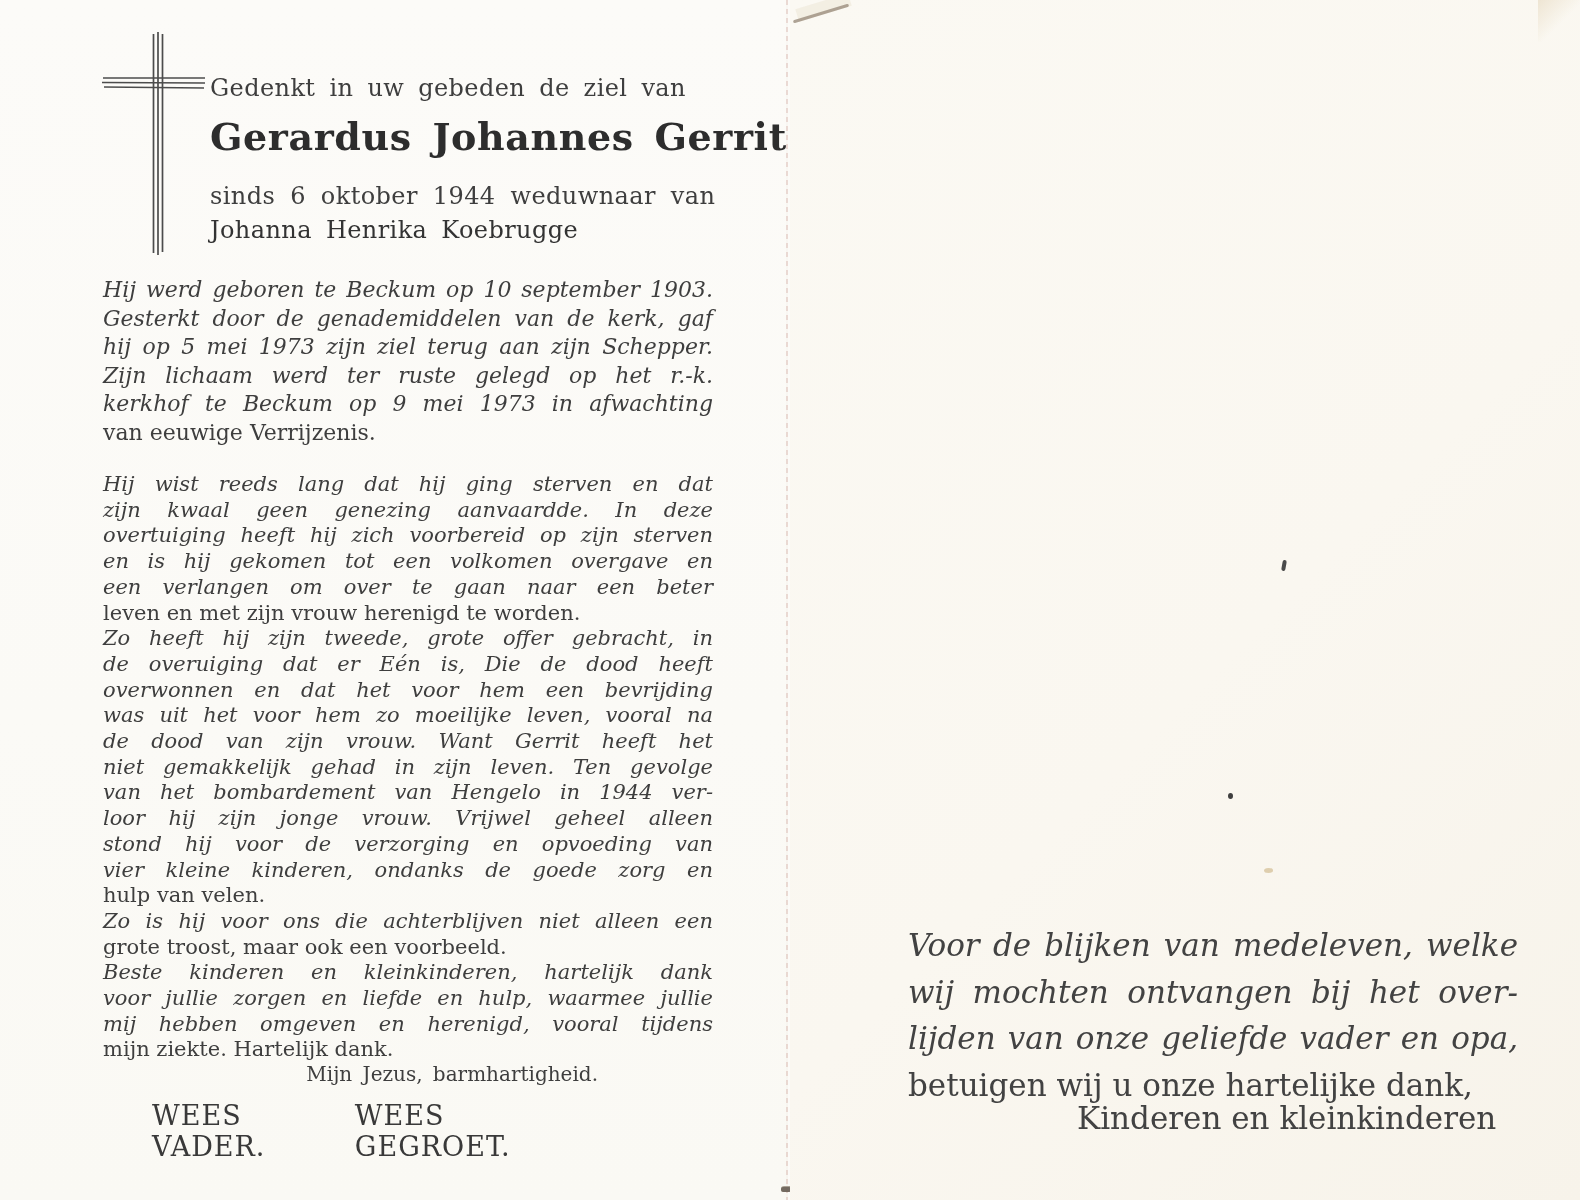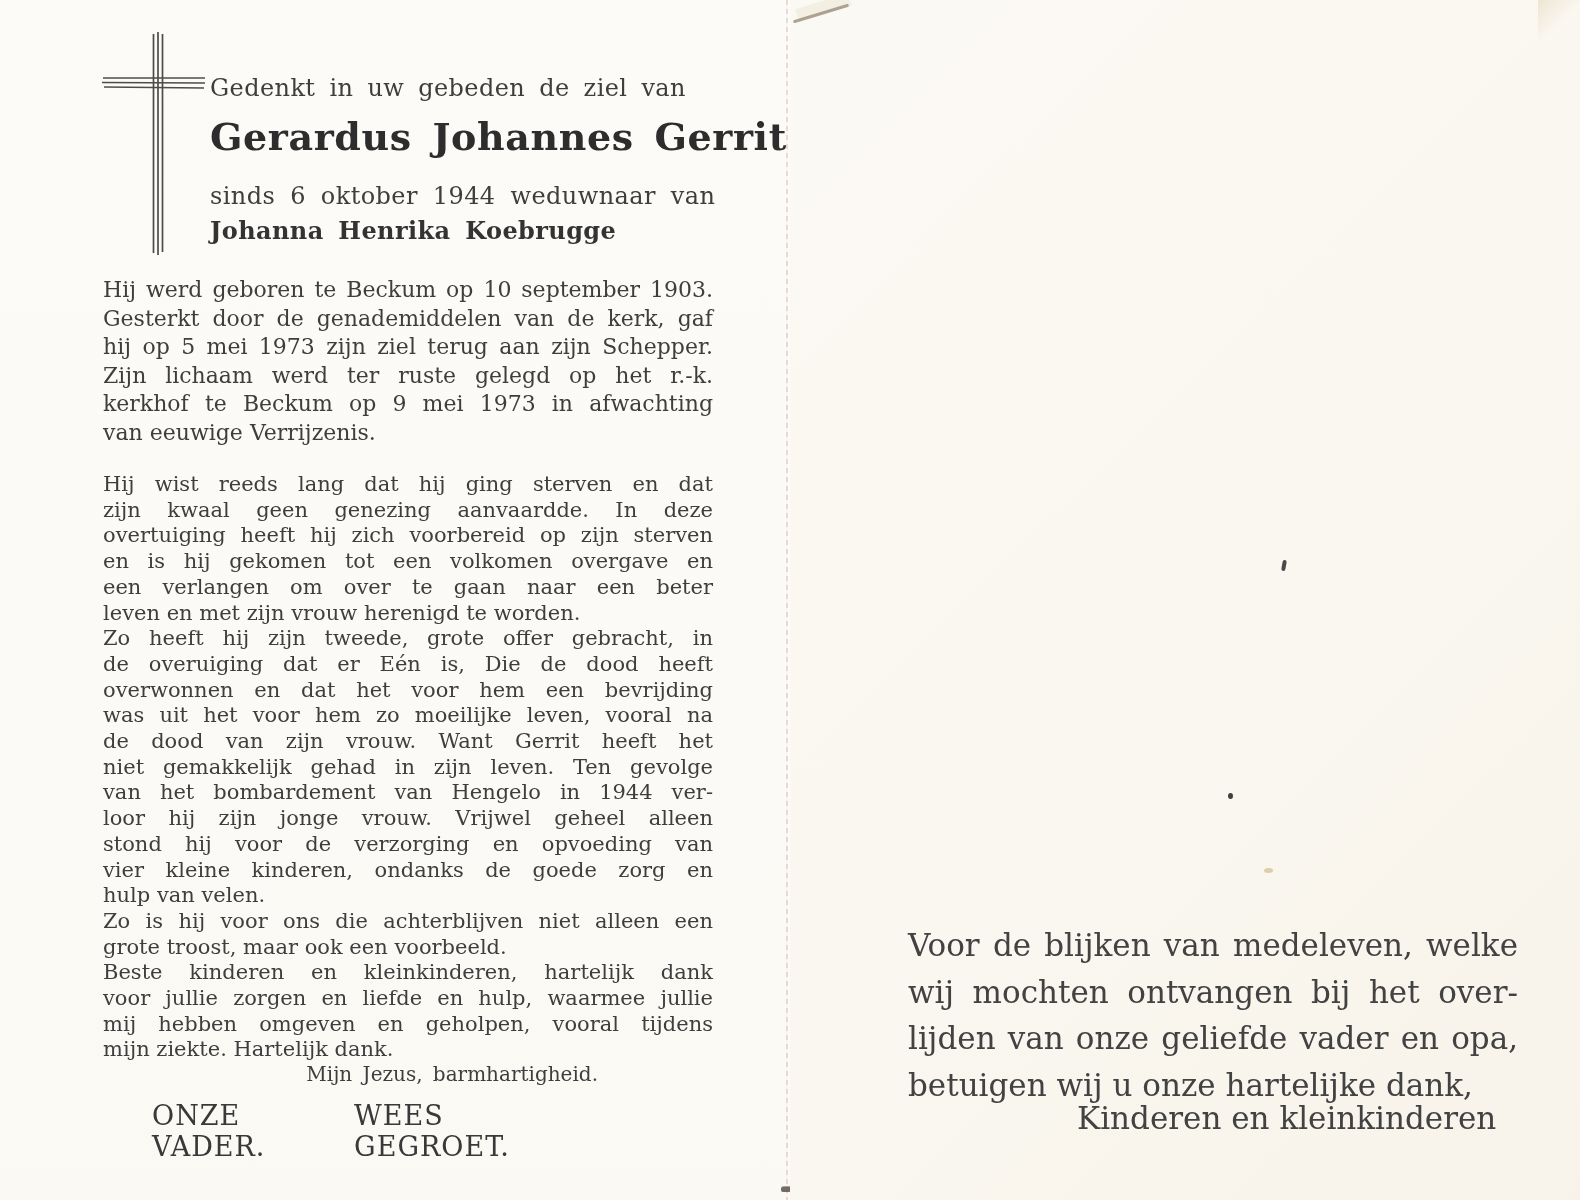--- a/index.html
+++ b/index.html
@@ -22,27 +22,27 @@
     position:absolute;left:786px;top:0;width:2px;height:1200px;
     background:repeating-linear-gradient(180deg,
       rgba(199,152,142,.34) 0 5px, rgba(228,216,208,.12) 5px 9px);
   }
   
   .cross{position:absolute;left:100px;top:28px;}
   
   .intro{position:absolute;left:210px;top:74px;font-size:24px;word-spacing:6px;letter-spacing:.4px;white-space:nowrap;}
   .name{position:absolute;left:210px;top:114px;margin:0;font-size:38px;font-weight:700;color:#2d2d2d;word-spacing:7px;letter-spacing:.6px;white-space:nowrap;}
   .widower{position:absolute;left:210px;top:182px;font-size:24px;word-spacing:7px;letter-spacing:.4px;white-space:nowrap;}
-  .wife{position:absolute;left:210px;top:216px;font-size:24px;font-weight:700;color:#333;word-spacing:6px;letter-spacing:.4px;white-space:nowrap;}
+  .wife{position:absolute;left:210px;top:216px;font-size:24px;font-weight:400;color:#333;word-spacing:6px;letter-spacing:.4px;white-space:nowrap;}
   
   .para{position:absolute;left:103px;width:610px;}
   .para1{top:276px;font-size:22px;line-height:28.5px;}
   .para2{top:472px;font-size:21px;line-height:25.7px;}
   .line{text-align:left;}
-  .jl{text-align:justify;text-align-last:justify;text-justify:inter-word;}
+  .jl{text-align:justify;text-align-last:justify;text-justify:inter-word;font-style:italic;}
   .invocation{position:absolute;left:152px;top:1062px;width:446px;text-align:right;font-size:20px;word-spacing:4px;}
   .prayer-row{position:absolute;left:152px;top:1100px;width:446px;display:flex;justify-content:space-between;font-size:27px;letter-spacing:1px;color:#393939;}
   
   .thanks{position:absolute;left:118px;top:906px;width:610px;font-size:31px;line-height:46.5px;color:#424242;margin-top:16px;}
   .signature{position:absolute;left:287px;top:1100px;font-size:31px;color:#424242;white-space:nowrap;text-align:right;}
   
   .corner-line{position:absolute;left:2px;top:12px;width:58px;height:3px;background:#9b8d7d;border-radius:2px;transform:rotate(-17deg);opacity:.8;}
   .corner-wedge{position:absolute;left:6px;top:1px;width:55px;height:13px;background:#efe7d8;transform:rotate(-17deg);opacity:.6;}
   .corner-shadow{position:absolute;right:0;top:0;width:42px;height:42px;background:linear-gradient(135deg,#e9ddc6 0%,rgba(233,221,198,0) 55%);opacity:.7;}
   .speck-apostrophe{position:absolute;left:492px;top:560px;width:4px;height:11px;background:#4a4a4a;border-radius:2px;transform:rotate(10deg);}
@@ -101,28 +101,28 @@
         <div class="line jl">niet gemakkelijk gehad in zijn leven. Ten gevolge</div>
         <div class="line jl">van het bombardement van Hengelo in 1944 ver-</div>
         <div class="line jl">loor hij zijn jonge vrouw. Vrijwel geheel alleen</div>
         <div class="line jl">stond hij voor de verzorging en opvoeding van</div>
         <div class="line jl">vier kleine kinderen, ondanks de goede zorg en</div>
         <div class="line">hulp van velen.</div>
         <div class="line jl">Zo is hij voor ons die achterblijven niet alleen een</div>
         <div class="line">grote troost, maar ook een voorbeeld.</div>
         <div class="line jl">Beste kinderen en kleinkinderen, hartelijk dank</div>
         <div class="line jl">voor jullie zorgen en liefde en hulp, waarmee jullie</div>
-        <div class="line jl">mij hebben omgeven en geholpen, vooral tijdens</div>
+        <div class="line jl">mij hebben omgeven en herenigd, vooral tijdens</div>
         <div class="line">mijn ziekte. Hartelijk dank.</div>
       </div>
 
     <div class="invocation">Mijn Jezus, barmhartigheid.</div>
 
     <div class="prayer-row">
-      <span>ONZE VADER.</span>
+      <span>WEES VADER.</span>
       <span>WEES GEGROET.</span>
     </div>
 
   </section>
 
   <div class="fold"></div>
   <div class="fold-smudge"></div>
   <div class="fold-smudge-tip"></div>
 
   <section class="page page-right">

